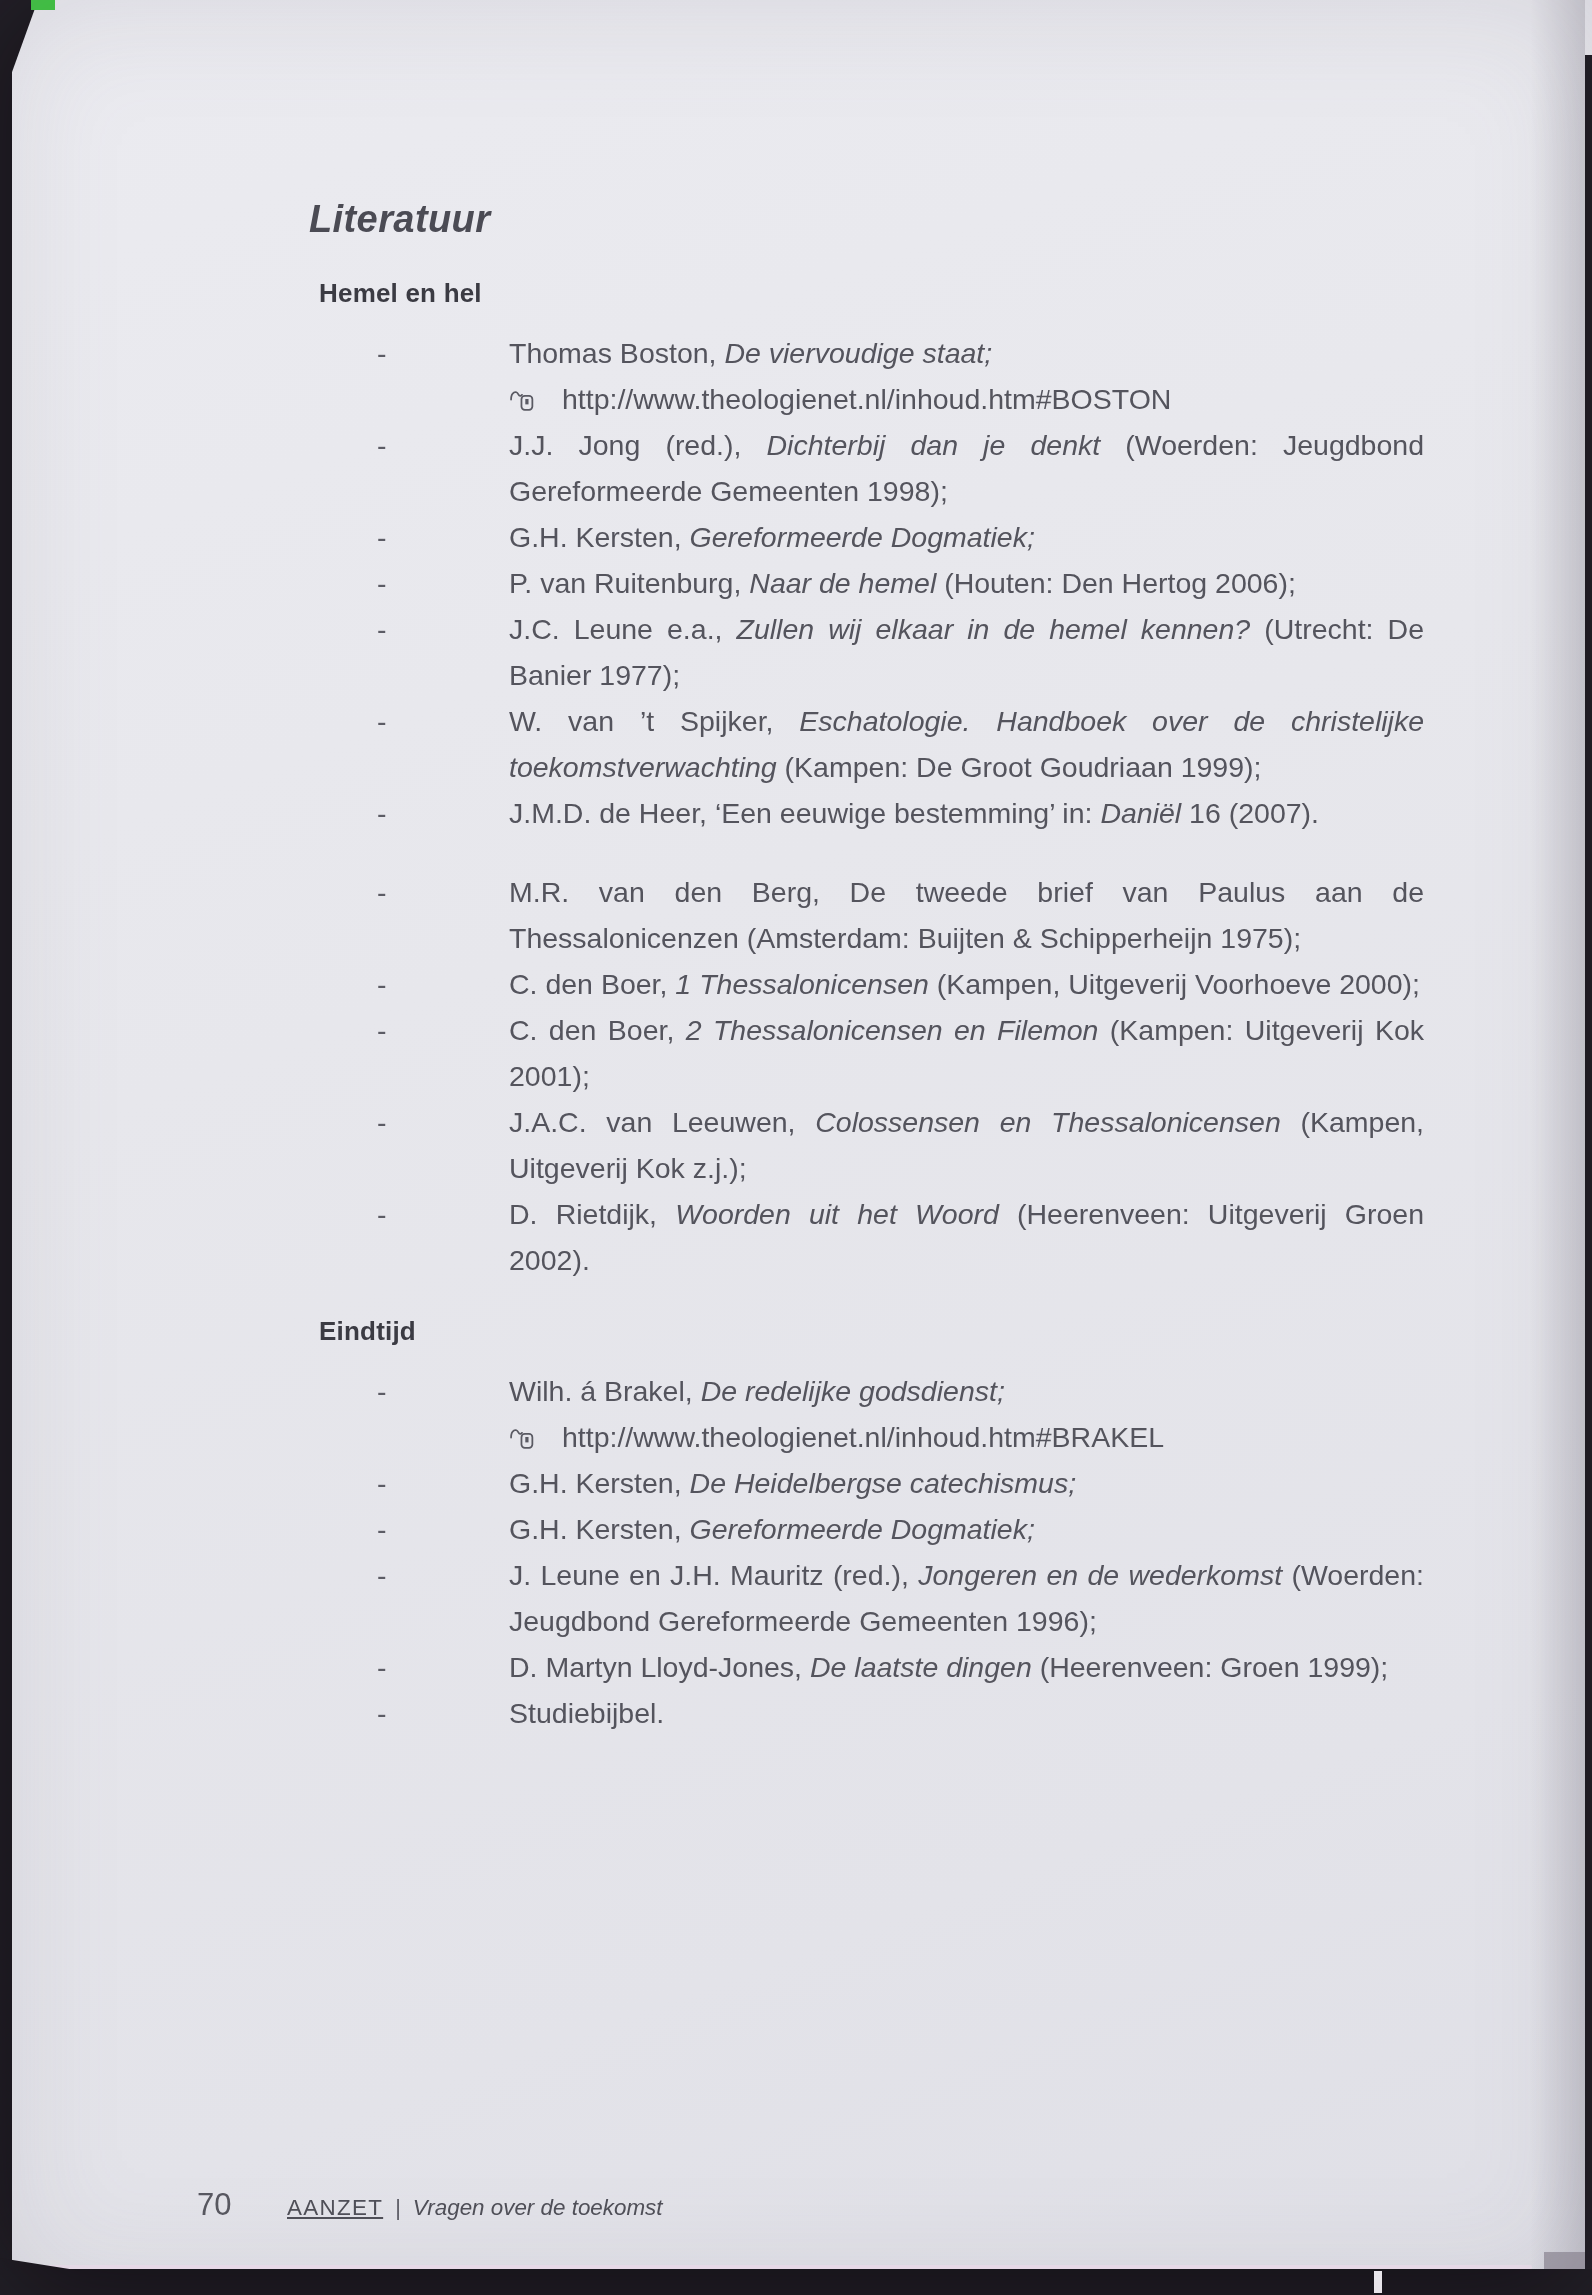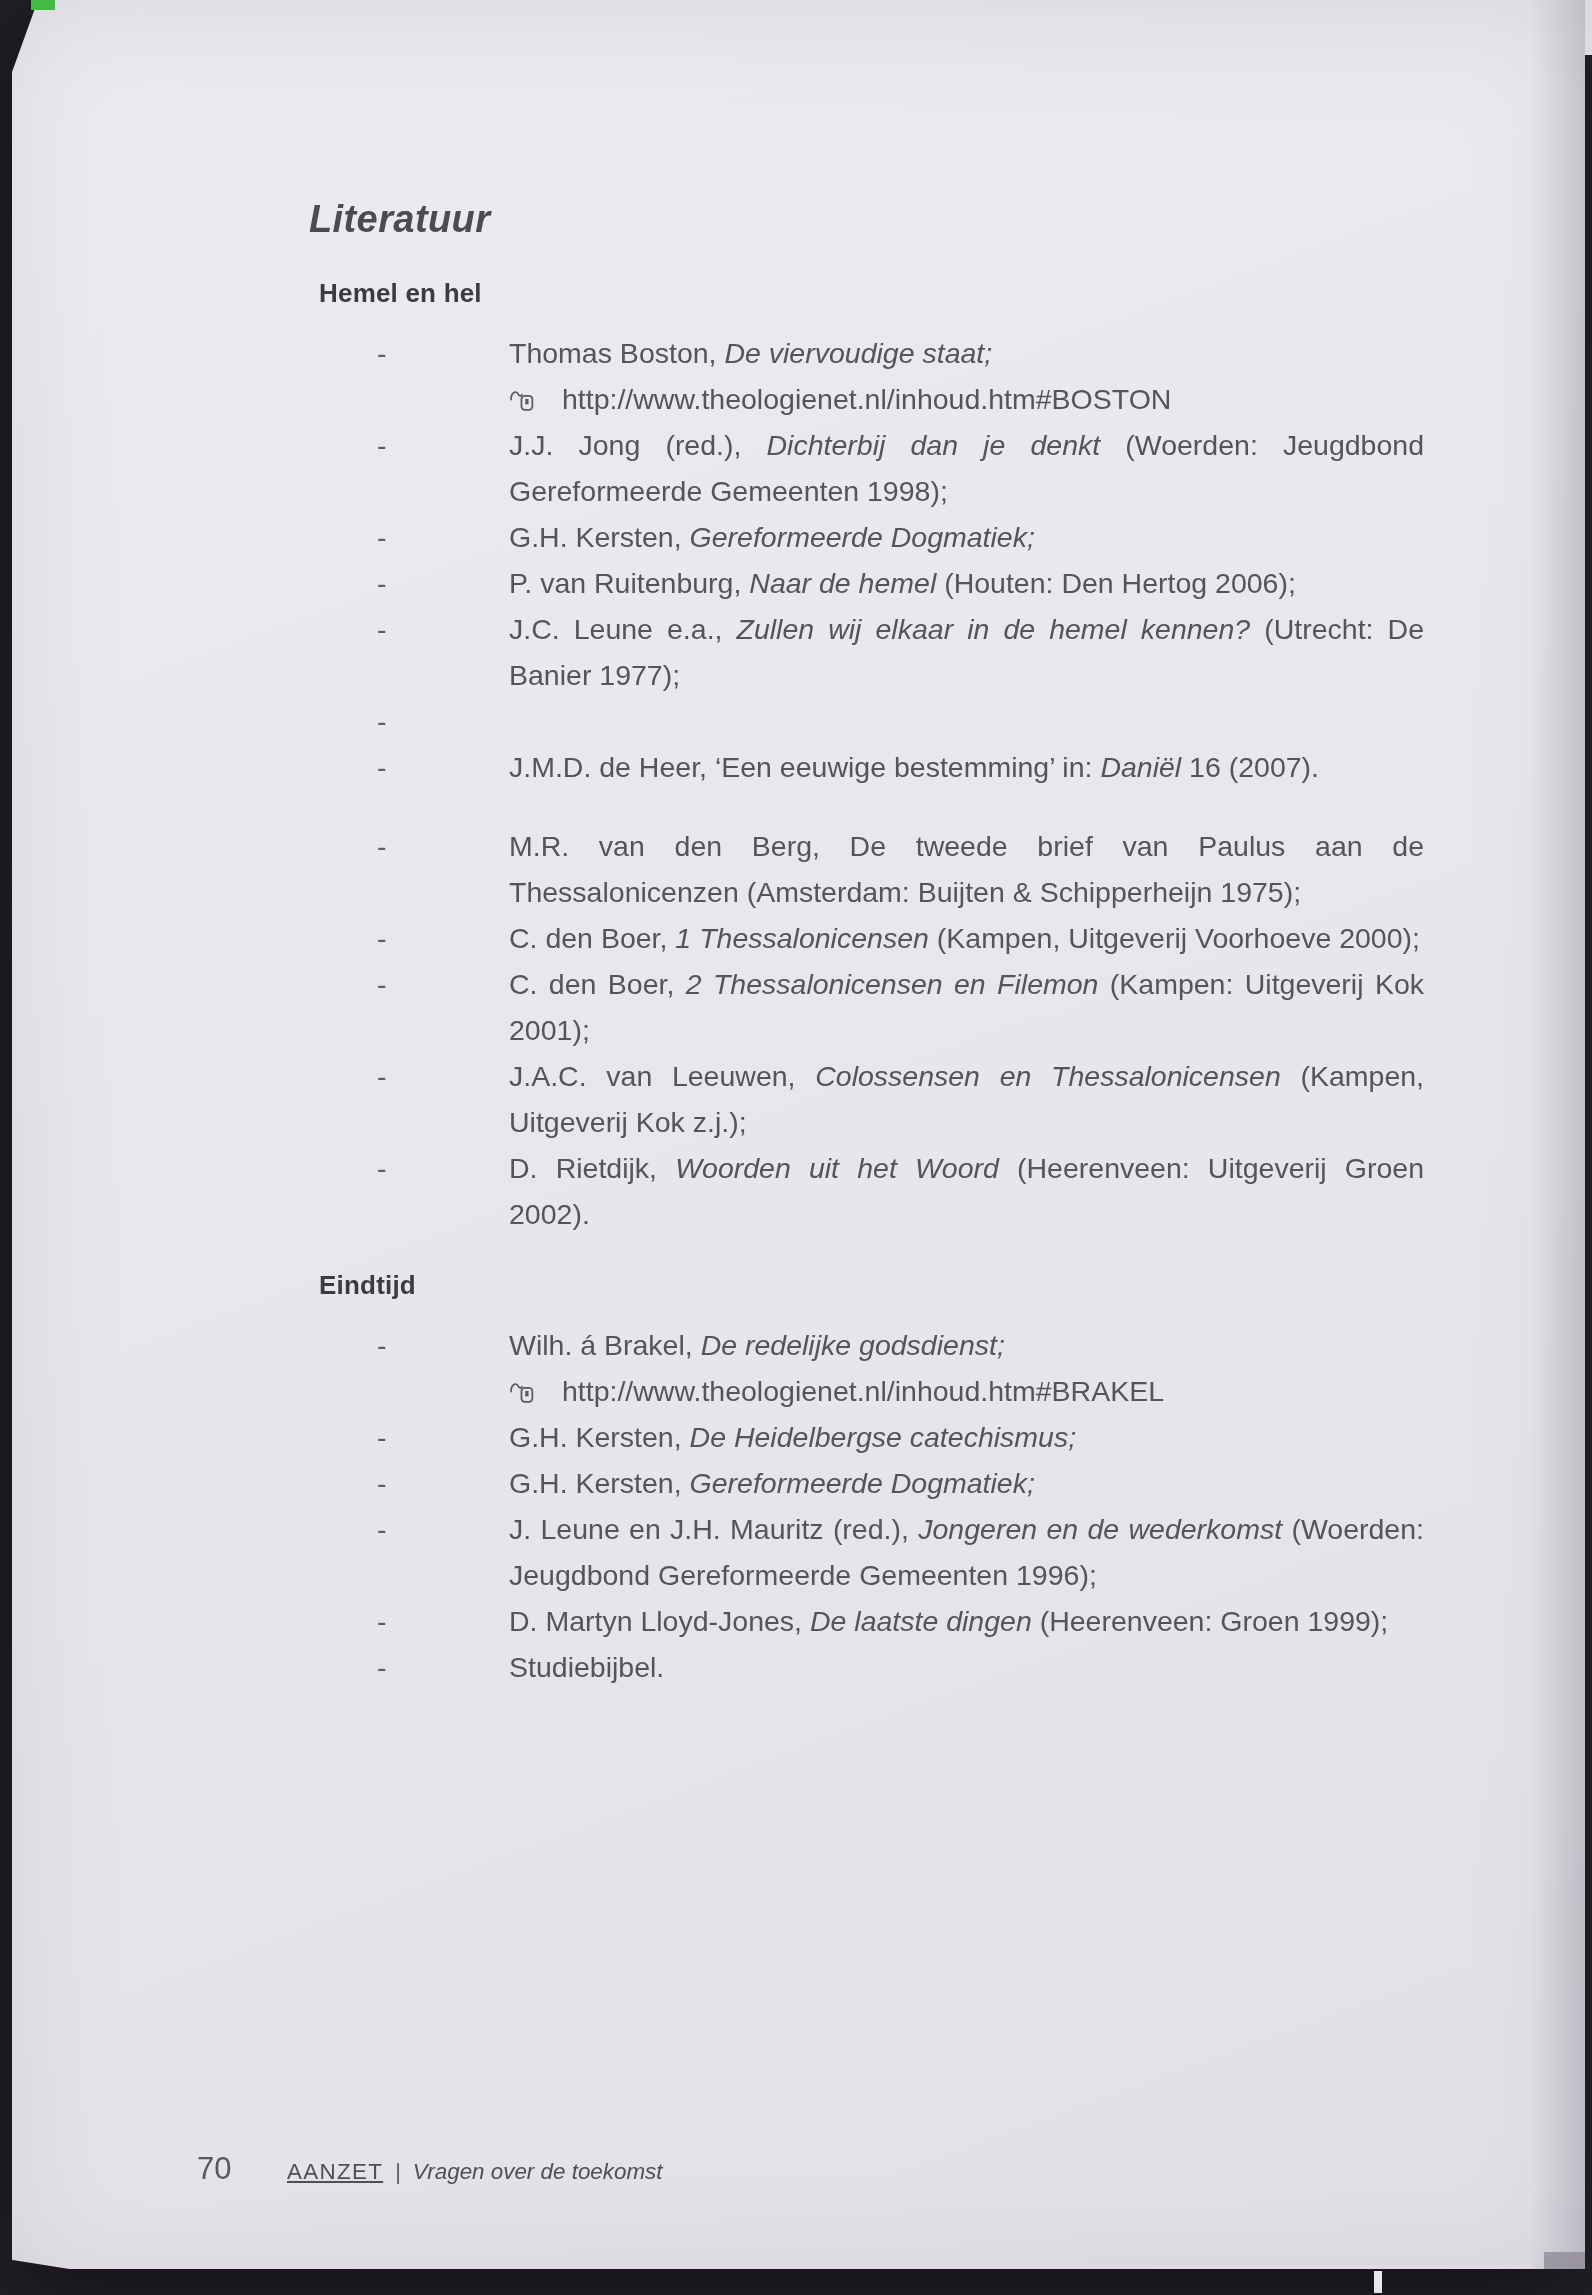--- a/index.html
+++ b/index.html
@@ -45,21 +45,21 @@
   .item{display:flex;font-size:28.5px;line-height:46px;}
   .dash{flex:0 0 198px;box-sizing:border-box;padding-left:66px;color:#5c5c65;}
   .txt{flex:1;text-align:justify;color:#54545d;}
   .it{font-style:italic;}
   .urlline{display:flex;align-items:center;gap:26px;text-align:right;}
   .link-icon{display:inline-flex;flex:0 0 auto;}
   .link-icon svg{width:27px;height:27px;display:block;}
   .url{color:#54545d;}
   
   .footer{position:absolute;left:197px;top:2151px;display:flex;align-items:baseline;color:#55555e;}
-  .page-number{font-size:31px;width:90px;color:#585860;}
+  .page-number{font-size:31px;width:90px;color:#585860;margin-top:36px;}
   .series{font-size:22.4px;letter-spacing:1.3px;color:#4f4f58;text-decoration:underline;}
   .sep{margin:0 12px;font-size:21.6px;color:#5c5c65;}
   .book-title{font-style:italic;font-size:22.4px;color:#4f4f58;}
 </style>
 </head>
 <body>
 
 <div class="scan-page">
 
   <h1 class="page-title">Literatuur</h1>
@@ -91,20 +91,21 @@
         <div class="item">
           <span class="dash">-</span>
           <div class="txt"><span>P. van Ruitenburg, </span><span class="it">Naar de hemel</span><span> (Houten: Den Hertog 2006);</span></div>
         </div>
         <div class="item">
           <span class="dash">-</span>
           <div class="txt"><span>J.C. Leune e.a., </span><span class="it">Zullen wij elkaar in de hemel kennen?</span><span> (Utrecht: De Banier 1977);</span></div>
         </div>
         <div class="item">
           <span class="dash">-</span>
+          <div class="txt"><span>W. van ’t Spijker, </span><span class="it">Eschatologie. Handboek over de christelijke toekomstverwachting</span><span> (Kampen: De Groot Goudriaan 1999);</span></div>
         </div>
         <div class="item">
           <span class="dash">-</span>
           <div class="txt"><span>J.M.D. de Heer, ‘Een eeuwige bestemming’ in: </span><span class="it">Daniël</span><span> 16 (2007).</span></div>
         </div>
       </section>
       <section class="bib-section">
         <div class="item">
           <span class="dash">-</span>
           <div class="txt"><span>M.R. van den Berg, De tweede brief van Paulus aan de Thessalonicenzen (Amsterdam: Buijten &amp; Schipperheijn 1975);</span></div>

